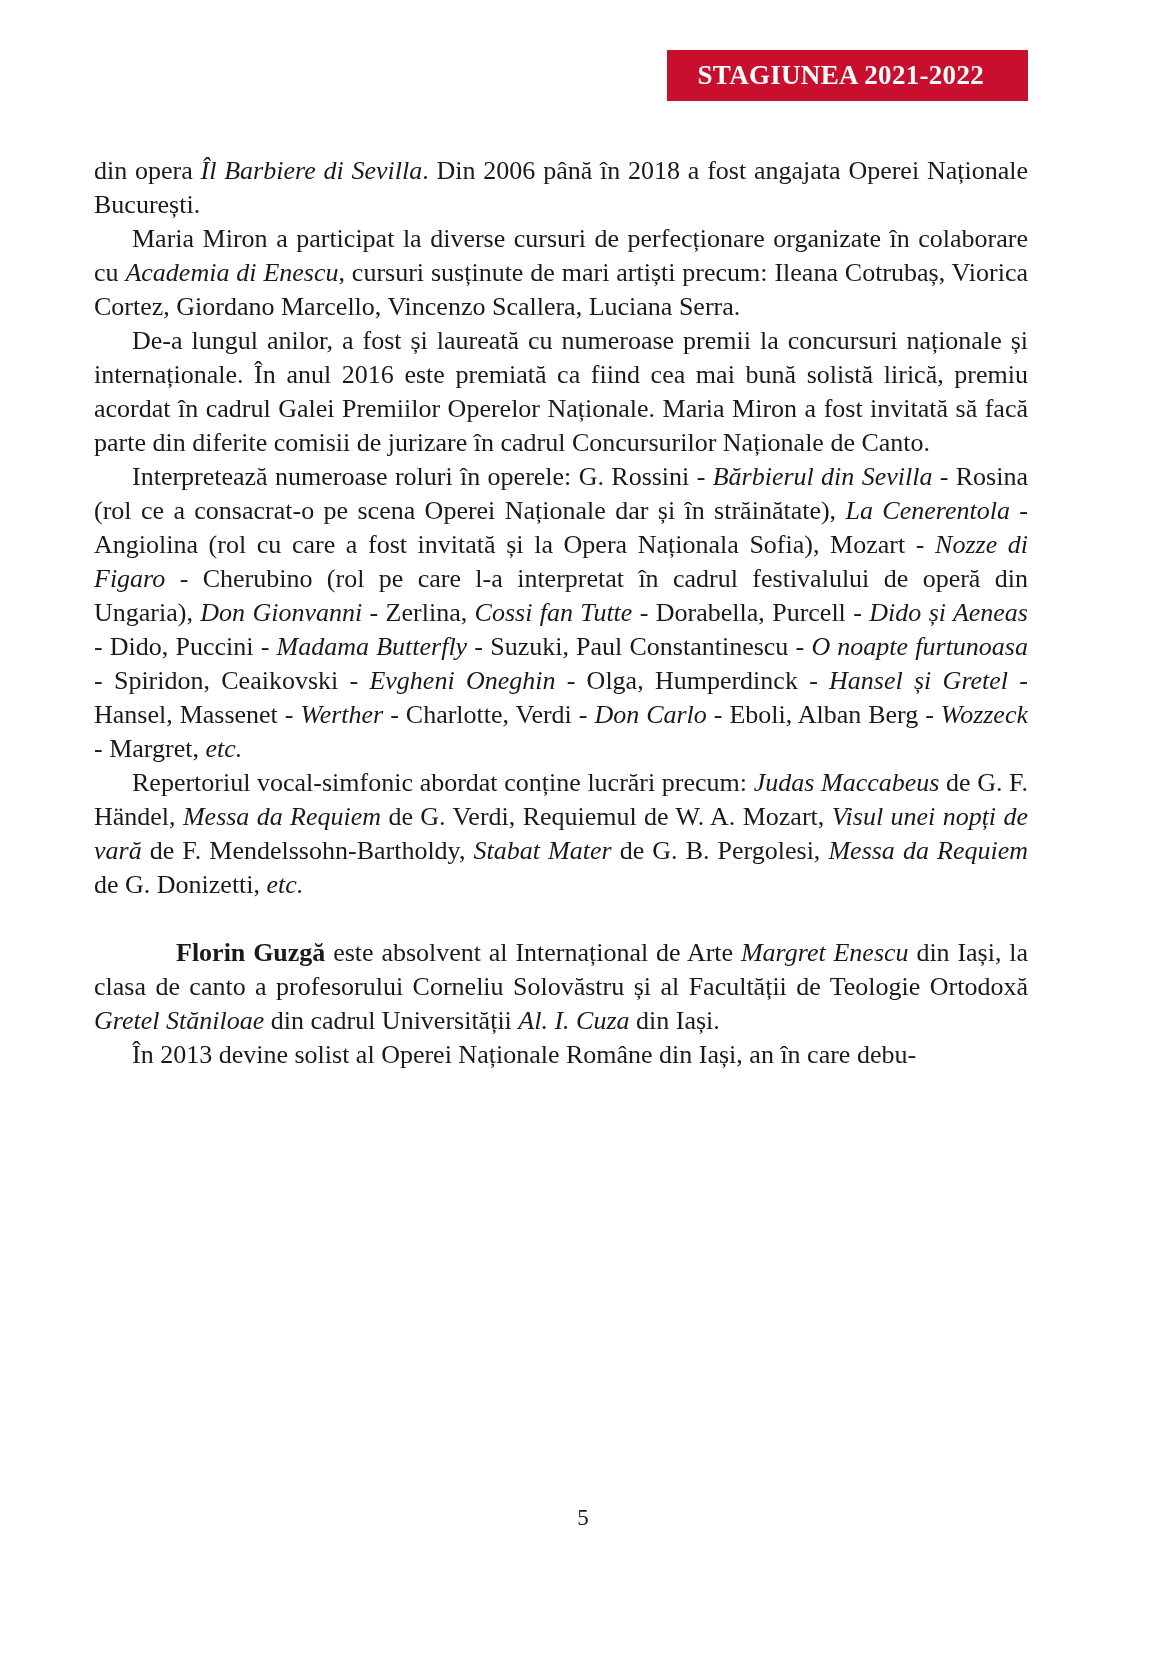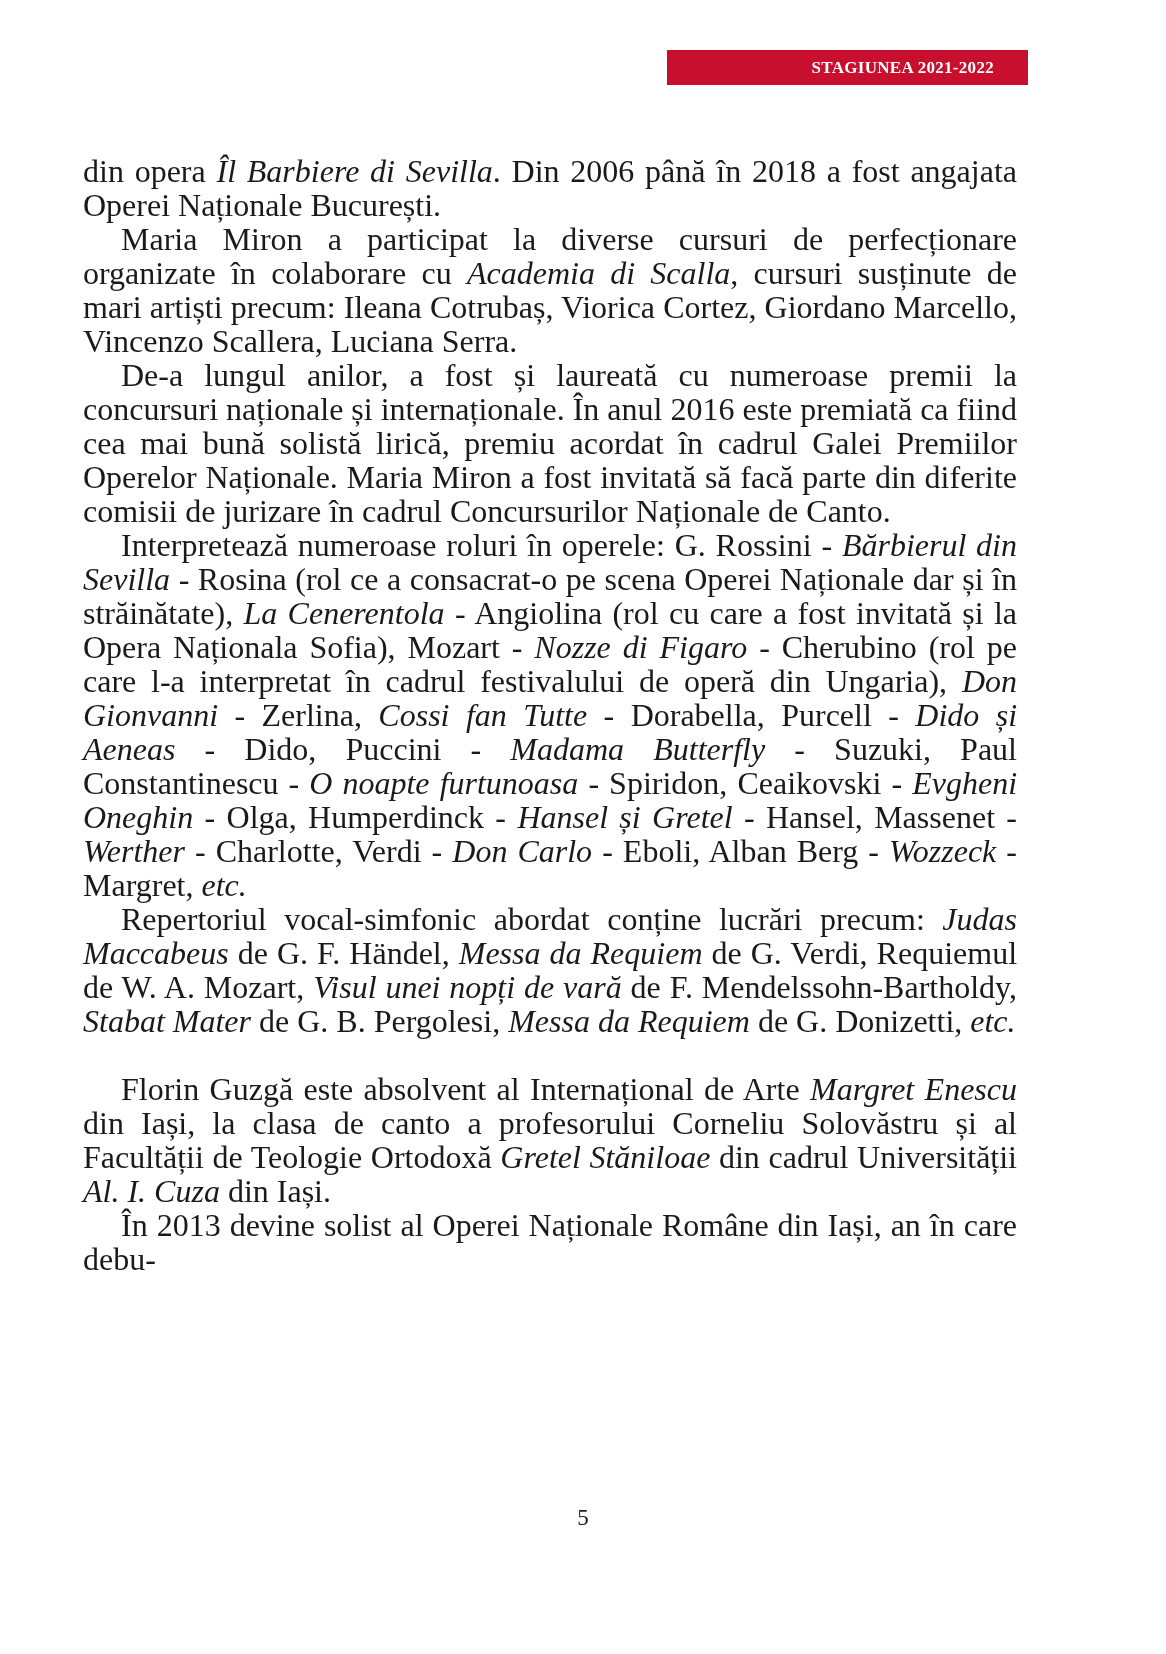--- a/index.html
+++ b/index.html
@@ -1,42 +1,42 @@
 <!DOCTYPE html>
 <html><head>
 <meta charset="utf-8">
 <style>
   html, body { margin:0; padding:0; background:#ffffff; }
   body { width:1166px; height:1654px; position:relative; overflow:hidden;
          font-family:"Liberation Serif","DejaVu Serif",serif; color:#1a1a1a; }
-  .banner { position:absolute; left:667px; top:50px; width:361px; height:35px;
+  .banner { position:absolute; left:667px; top:50px; width:361px; height:51px;
             background:#c8102e; color:#ffffff; display:flex; align-items:center;
-            justify-content:flex-end; padding-right:34px; box-sizing:border-box;
-            font-weight:bold; font-size:17px; letter-spacing:0.3px; }
-  .content { position:absolute; left:83px; top:154px; width:934px;
-             font-size:32px; line-height:34px; }
+            justify-content:flex-end; padding-right:44px; box-sizing:border-box;
+            font-weight:bold; font-size:27px; letter-spacing:0.3px; }
+  .content { position:absolute; left:94px; top:154px; width:934px;
+             font-size:26px; line-height:34px; }
   .content p { margin:0; text-align:justify; }
   .content p.ind { text-indent:38px; }
   .content p.last { text-align-last:left; }
   .gap { height:34px; }
   i { font-style:italic; }
-  b { font-weight:normal; }
+  b { font-weight:bold;margin-left:44px; }
   .page-num { position:absolute; left:0; width:1166px; top:1505px; text-align:center;
               font-size:23px; }
 </style>
 </head>
 <body>
 
 <div class="banner">
   <span>STAGIUNEA 2021-2022</span>
 </div>
 
 <div class="content" id="content">
     <p class="last"><span>din opera </span><i>Îl Barbiere di Sevilla</i><span>. Din 2006 până în 2018 a fost angajata Operei Naționale București.</span></p>
-    <p class="ind last"><span>Maria Miron a participat la diverse cursuri de perfecționare organizate în colaborare cu </span><i>Academia di Scalla</i><span>, cursuri susținute de mari artiști precum: Ileana Cotrubaș, Viorica Cortez, Giordano Marcello, Vincenzo Scallera, Luciana Serra.</span></p>
+    <p class="ind last"><span>Maria Miron a participat la diverse cursuri de perfecționare organizate în colaborare cu </span><i>Academia di Enescu</i><span>, cursuri susținute de mari artiști precum: Ileana Cotrubaș, Viorica Cortez, Giordano Marcello, Vincenzo Scallera, Luciana Serra.</span></p>
     <p class="ind last"><span>De-a lungul anilor, a fost și laureată cu numeroase premii la concursuri naționale și internaționale. În anul 2016 este premiată ca fiind cea mai bună solistă lirică, premiu acordat în cadrul Galei Premiilor Operelor Naționale. Maria Miron a fost invitată să facă parte din diferite comisii de jurizare în cadrul Concursurilor Naționale de Canto.</span></p>
     <p class="ind last"><span>Interpretează numeroase roluri în operele: G. Rossini - </span><i>Bărbierul din Sevilla</i><span> - Rosina (rol ce a consacrat-o pe scena Operei Naționale dar și în străinătate), </span><i>La Cenerentola</i><span> - Angiolina (rol cu care a fost invitată și la Opera Naționala Sofia), Mozart - </span><i>Nozze di Figaro</i><span> - Cherubino (rol pe care l-a interpretat în cadrul festivalului de operă din Ungaria), </span><i>Don Gionvanni</i><span> - Zerlina, </span><i>Cossi fan Tutte</i><span> - Dorabella, Purcell - </span><i>Dido și Aeneas</i><span> - Dido, Puccini - </span><i>Madama Butterfly</i><span> - Suzuki, Paul Constantinescu - </span><i>O noapte furtunoasa</i><span> - Spiridon, Ceaikovski - </span><i>Evgheni Oneghin</i><span> - Olga, Humperdinck - </span><i>Hansel și Gretel</i><span> - Hansel, Massenet - </span><i>Werther</i><span> - Charlotte, Verdi - </span><i>Don Carlo</i><span> - Eboli, Alban Berg - </span><i>Wozzeck</i><span> - Margret, </span><i>etc.</i></p>
     <p class="ind last"><span>Repertoriul vocal-simfonic abordat conține lucrări precum: </span><i>Judas Maccabeus</i><span> de G. F.  Händel, </span><i>Messa da Requiem</i><span>  de G. Verdi, Requiemul de W. A. Mozart, </span><i>Visul unei nopți de vară</i><span> de F. Mendelssohn-Bartholdy, </span><i>Stabat Mater</i><span> de G. B. Pergolesi, </span><i>Messa da Requiem</i><span> de G. Donizetti, </span><i>etc.</i></p>
     <div class="gap"></div>
     <p class="ind last"><b>Florin Guzgă</b><span> este absolvent al Internațional de Arte </span><i>Margret Enescu</i><span> din Iași, la clasa de canto a profesorului Corneliu Solovăstru și al Facultății de Teologie Ortodoxă </span><i>Gretel Stăniloae</i><span> din cadrul Universității </span><i>Al. I. Cuza</i><span> din Iași.</span></p>
     <p class="ind last"><span>În 2013 devine solist al Operei Naționale Române din Iași, an în care debu-</span></p>
   </div>
 
 <div class="page-num">5</div>
 

